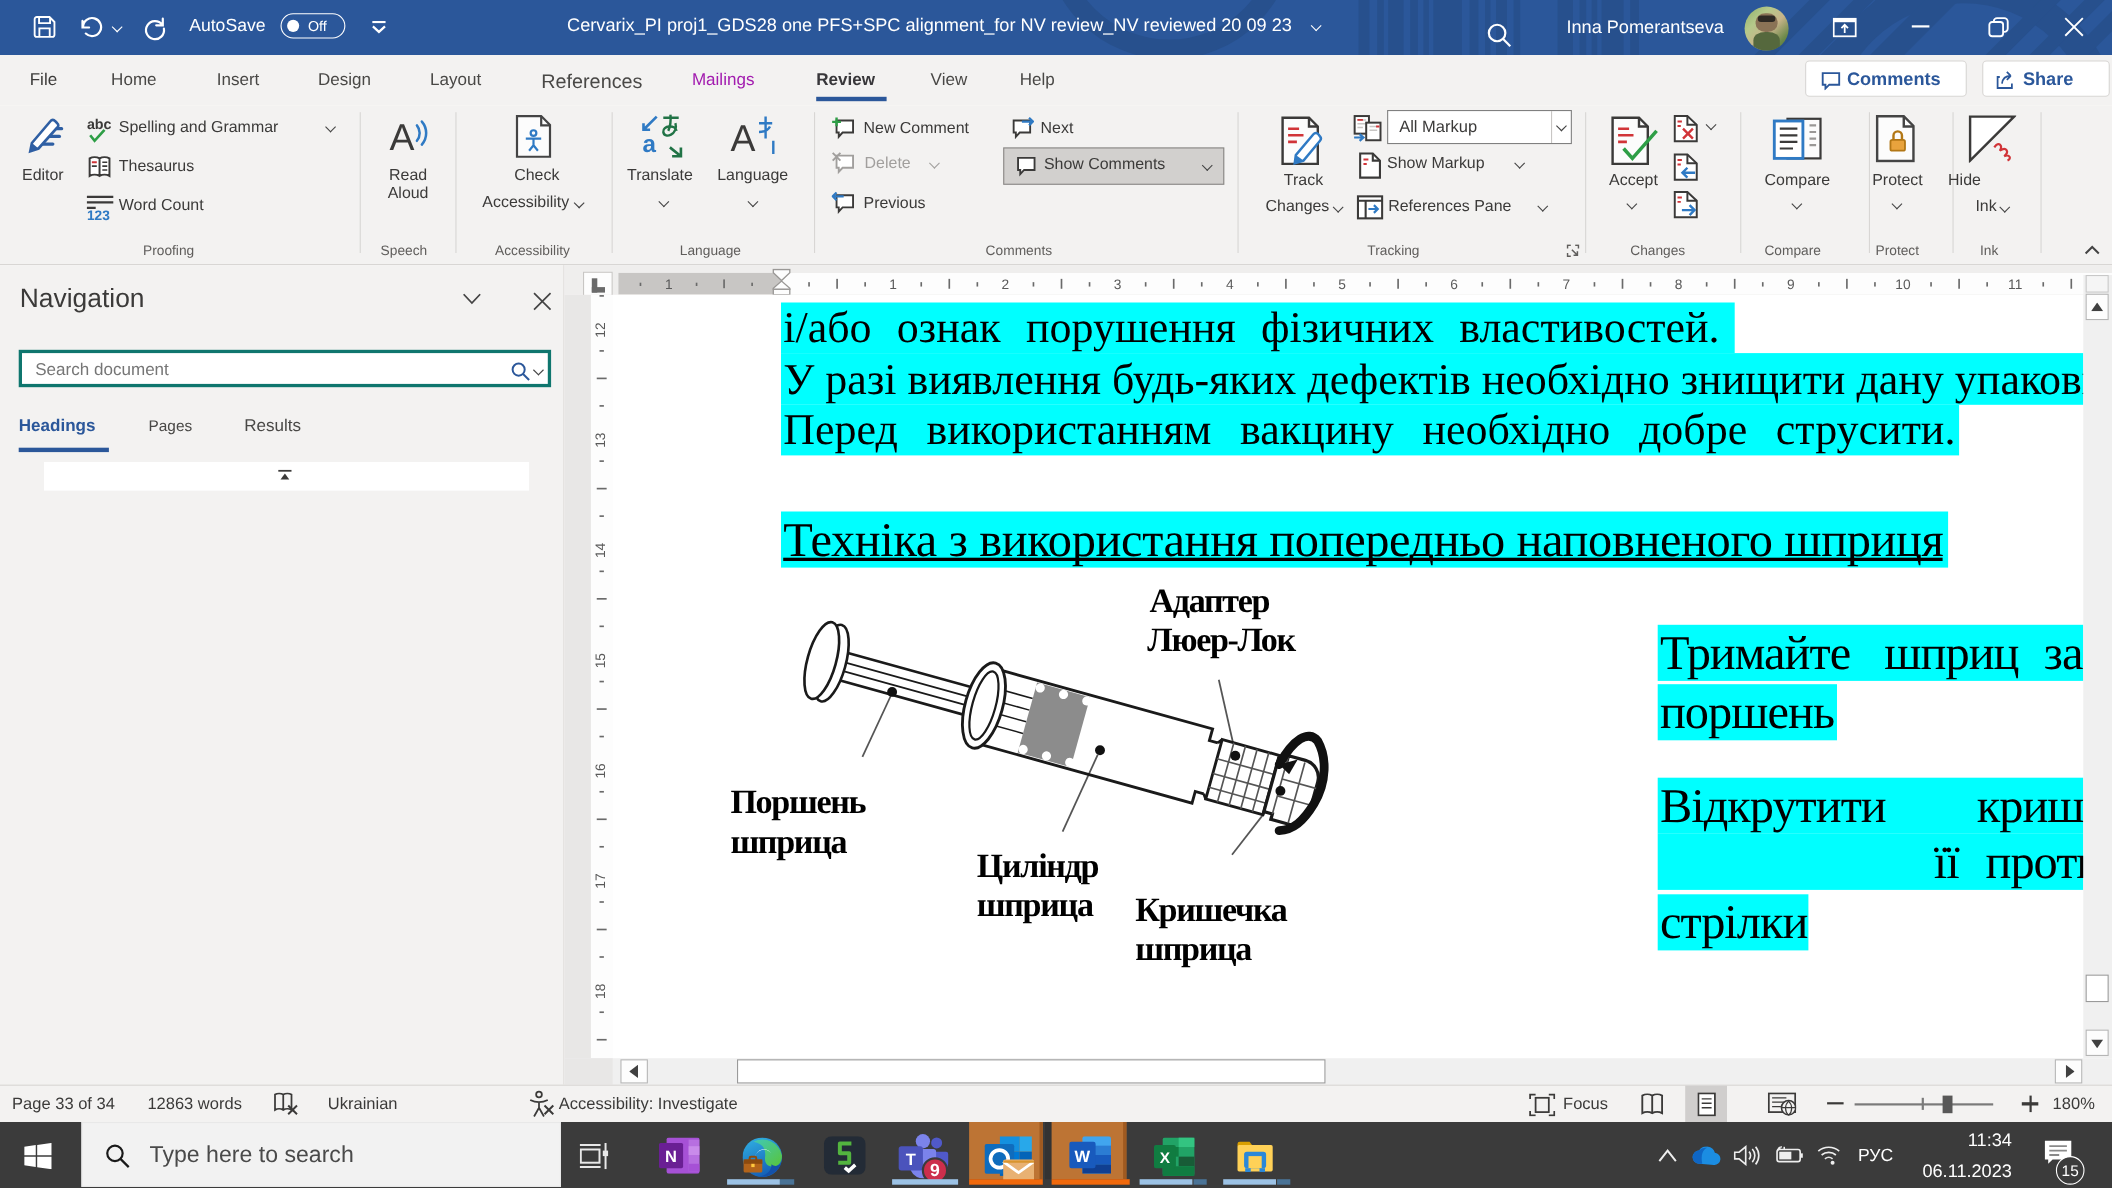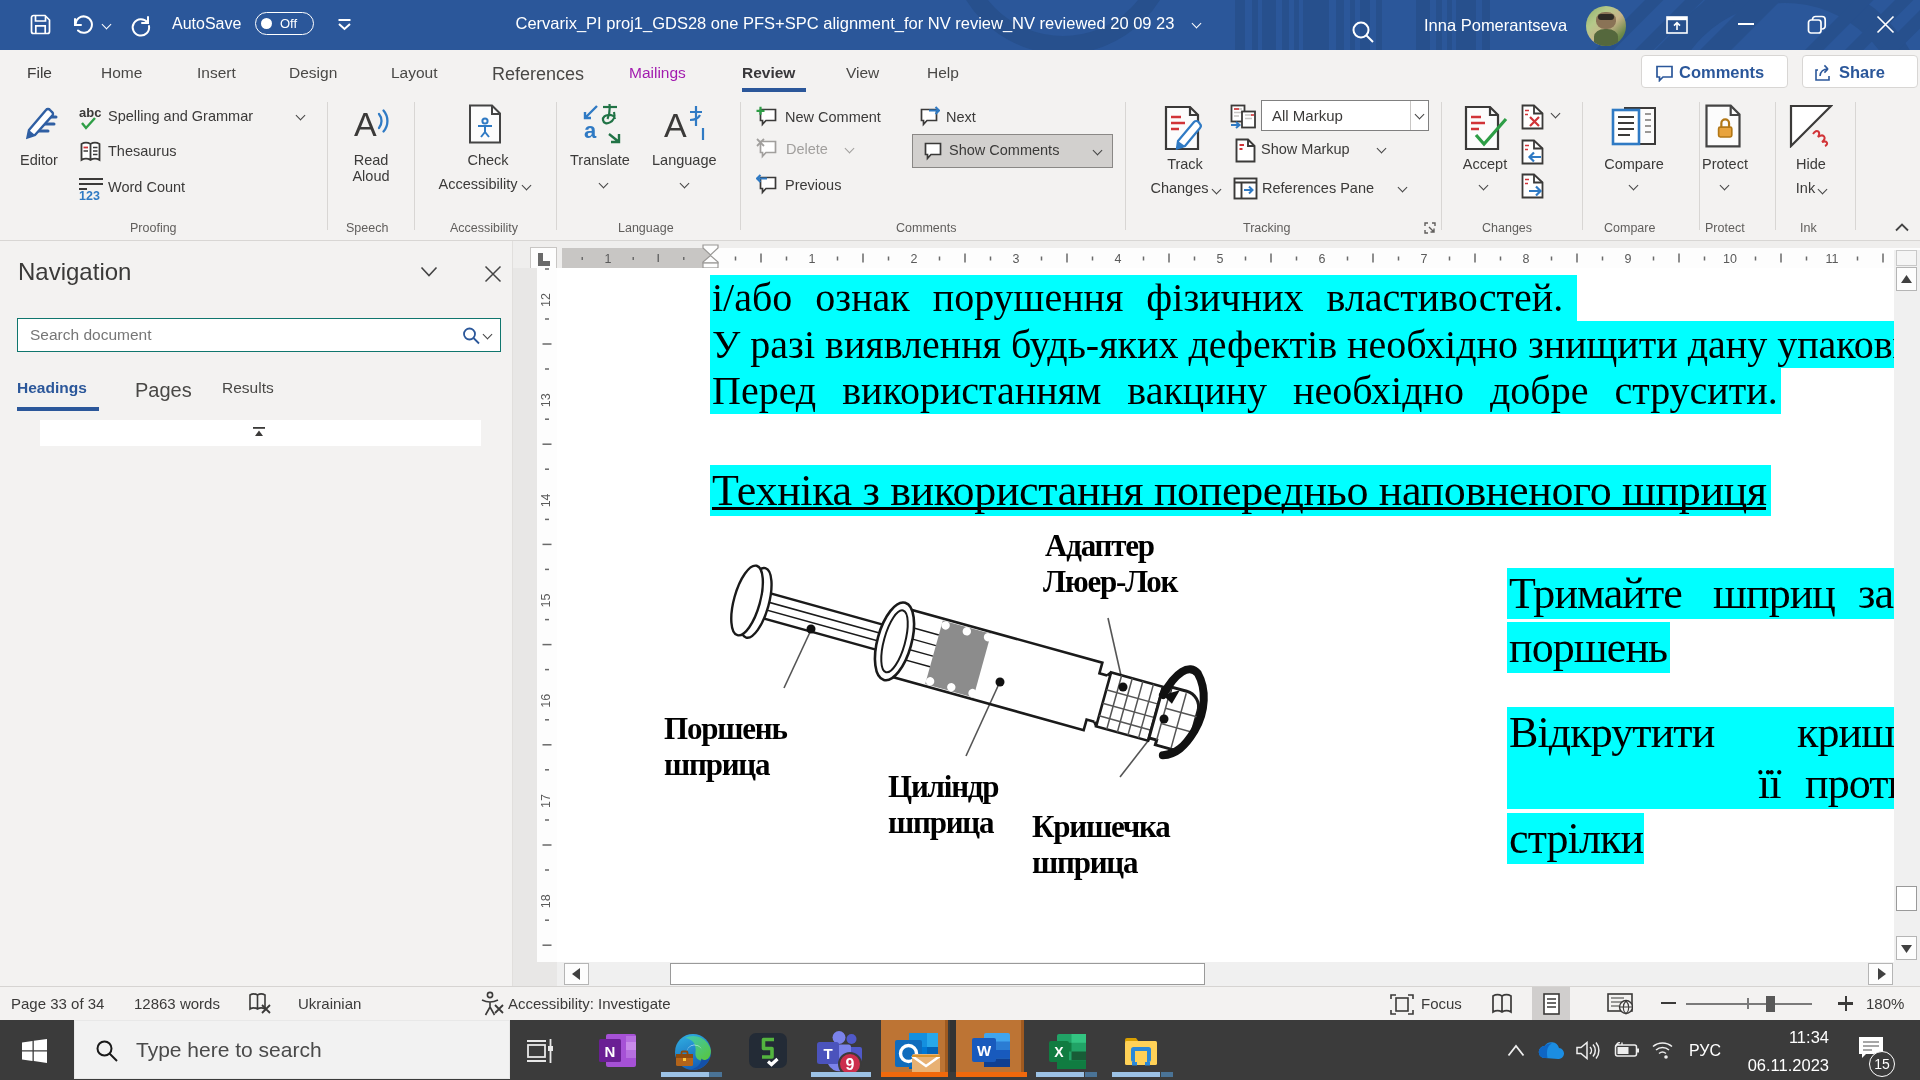--- a/index.html
+++ b/index.html
@@ -299,21 +299,21 @@
       <rect x="13" y="21" width="12" height="9" rx="1.5" fill="#e8a33d" stroke="#b27716" stroke-width="1.5"></rect>
 <path d="M15.5 21 v-3.5 a3.5 3.5 0 0 1 7 0 V21" fill="none" stroke="#b27716" stroke-width="2"></path>
     </svg>
     <div class="abs" style="left:1685px;top:60px;width:80px;text-align:center;font-size:14.5px;color:#3b3a39">Protect</div>
     <span class="chev abs" style="left:1721px;top:86px"></span>
     <div class="abs" style="left:1705px;top:125px;font-size:12.5px;color:#605e5c">Protect</div>
     <svg class="abs" style="left:1789px;top:8px" width="44" height="44" viewBox="0 0 44 44">
 <path d="M2 42 V2 H42 Z" fill="#fff" stroke="#3b3a39" stroke-width="2.2"></path>
 <path d="M24 30 c4 -6 8 -2 5 3 c6 -4 9 1 4 5 c5 -2 7 2 3 4" fill="none" stroke="#d13438" stroke-width="2"></path>
     </svg>
-    <div class="abs" style="left:1771px;top:60px;width:80px;text-align:center;font-size:14.5px;color:#3b3a39">Hide</div>
+    <div class="abs" style="left:1771px;top:60px;width:80px;font-size:14.5px;color:#3b3a39">Hide</div>
     <div class="abs" style="left:1771px;top:84px;width:80px;text-align:center;font-size:14.5px;color:#3b3a39">Ink <span class="chev"></span></div>
     <div class="abs" style="left:1800px;top:125px;font-size:12.5px;color:#605e5c">Ink</div>
     <svg class="abs" style="left:1894px;top:126px" width="16" height="10" viewBox="0 0 16 10">
 <path d="M2 8.5 L8 2.5 L14 8.5" fill="none" stroke="#444" stroke-width="1.8"></path>
     </svg>
   </div>
 <div class="abs" style="left:0;top:240px;width:1920px;height:1px;background:#d8d6d4"></div>
 <div class="abs" style="left:513px;top:241px;width:1407px;height:27px;background:#efeeed">
     <div class="abs" style="left:17px;top:6px;width:27px;height:26px;background:#fdfdfd;border:1px solid #c8c6c4">
       <div class="abs" style="left:7px;top:5px;width:5px;height:13px;background:#6a6a6a"></div>
@@ -382,30 +382,30 @@
     </svg>
   </div>
 <div class="abs" style="left:0;top:241px;width:513px;height:745px;background:#f3f2f1;border-right:1px solid #e1dfdd">
     <div class="abs" style="left:18px;top:17px;font-size:24px;font-weight:300;color:#3b3a39">Navigation</div>
     <svg class="abs" style="left:420px;top:25px" width="18" height="12" viewBox="0 0 18 12">
 <path d="M1.5 1.5 L9 9.5 L16.5 1.5" fill="none" stroke="#444" stroke-width="1.6"></path>
     </svg>
     <svg class="abs" style="left:484px;top:24px" width="18" height="18" viewBox="0 0 18 18">
 <path d="M1.5 1.5 L16.5 16.5 M16.5 1.5 L1.5 16.5" stroke="#444" stroke-width="1.5"></path>
     </svg>
-    <div class="abs" style="left:17px;top:77px;width:484px;height:34px;background:#fff;border:1px solid #0f766e">
+    <div class="abs" style="left:17px;top:77px;width:484px;height:34px;background:#fff;border:3px solid #0f766e">
 <div class="abs" style="left:12px;top:7px;font-size:15.5px;color:#767676">Search document</div>
 <svg class="abs" style="left:443px;top:7px" width="20" height="20" viewBox="0 0 20 20">
 <circle cx="8.5" cy="8" r="5.5" fill="none" stroke="#2b579a" stroke-width="1.8"></circle>
 <path d="M12.5 12 L18 17.5" stroke="#2b579a" stroke-width="1.8"></path>
       </svg>
 <span class="chev abs" style="left:466px;top:12px"></span>
     </div>
     <div class="abs" style="left:17px;top:138px;font-size:15.5px;font-weight:bold;color:#2b579a">Headings</div>
-    <div class="abs" style="left:135px;top:138px;font-size:20px;color:#494846">Pages</div>
+    <div class="abs" style="left:135px;top:138px;font-size:14px;color:#494846">Pages</div>
     <div class="abs" style="left:222px;top:138px;font-size:15.5px;color:#494846">Results</div>
     <div class="abs" style="left:17px;top:166px;width:82px;height:3.5px;background:#2b579a"></div>
     <div class="abs" style="left:40px;top:179px;width:441px;height:26px;background:#fff">
 <svg class="abs" style="left:212px;top:7px" width="14" height="12" viewBox="0 0 14 12">
 <rect x="1" y="0" width="12" height="1.8" fill="#3b3a39"></rect>
 <polygon points="7,3.5 11,9 3,9" fill="#3b3a39"></polygon>
       </svg>
     </div>
   </div>
 <div class="abs" style="left:513px;top:268px;width:1381px;height:694px;background:#e8e7e6">

